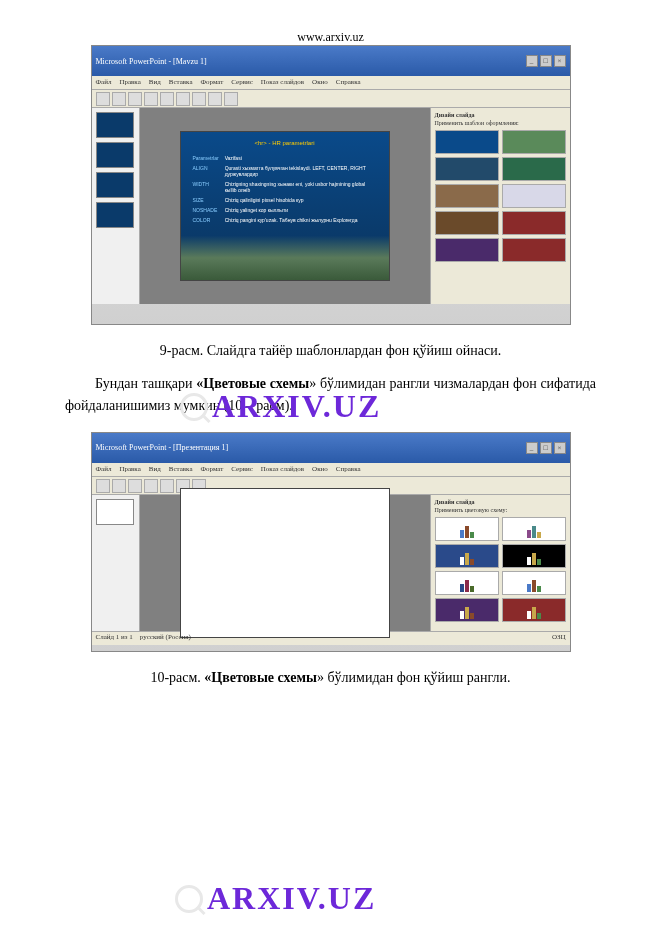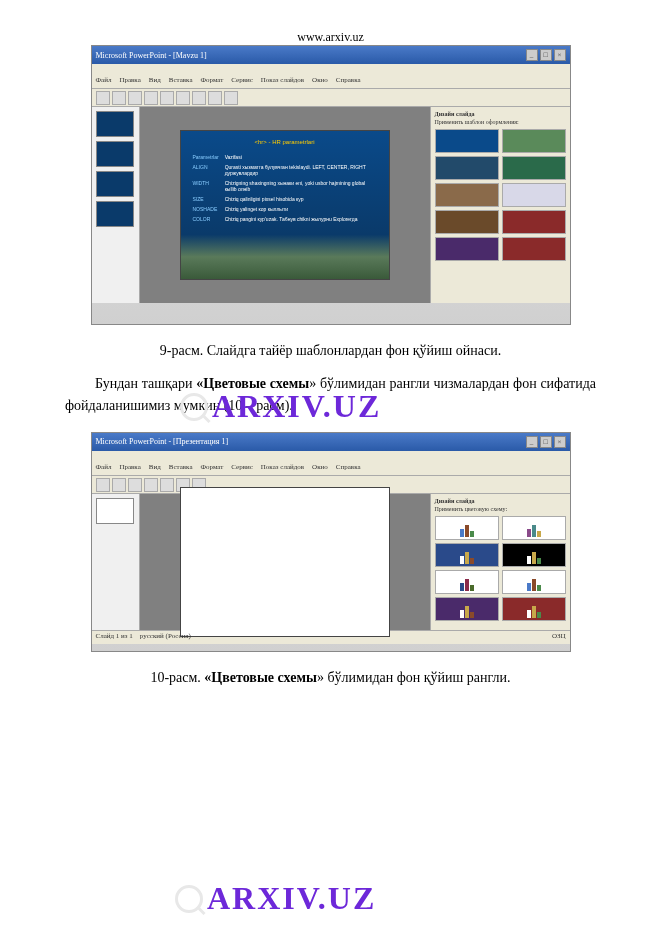--- a/index.html
+++ b/index.html
@@ -60,21 +60,21 @@
     }
     .sc1 {
       width: 480px;
       height: 280px;
     }
     .sc2 {
       width: 480px;
       height: 220px;
     }
     .sc-titlebar {
-      height: 18px;
+      height: 30px;
       background: linear-gradient(#4a7ac8, #2a5aa8);
       display: flex;
       align-items: center;
       padding: 8px 4px;
       font-size: 8px;
       color: #fff;
       justify-content: space-between;
       font-family: Liberation Serif, serif;
     }
     .sc-btns {
@@ -90,21 +90,21 @@
       line-height: 10px;
       text-align: center;
       color: #333;
     }
     .sc-menubar {
       height: 14px;
       background: #ece9d8;
       border-bottom: 1px solid #aaa;
       font-size: 7px;
       color: #333;
-      padding: 12px 4px;
+      padding: 2px 4px;
       display: flex;
       gap: 8px;
     }
     .sc-toolbar {
       height: 18px;
       background: #ece9d8;
       border-bottom: 1px solid #aaa;
       display: flex;
       padding: 2px 4px;
       gap: 2px;

